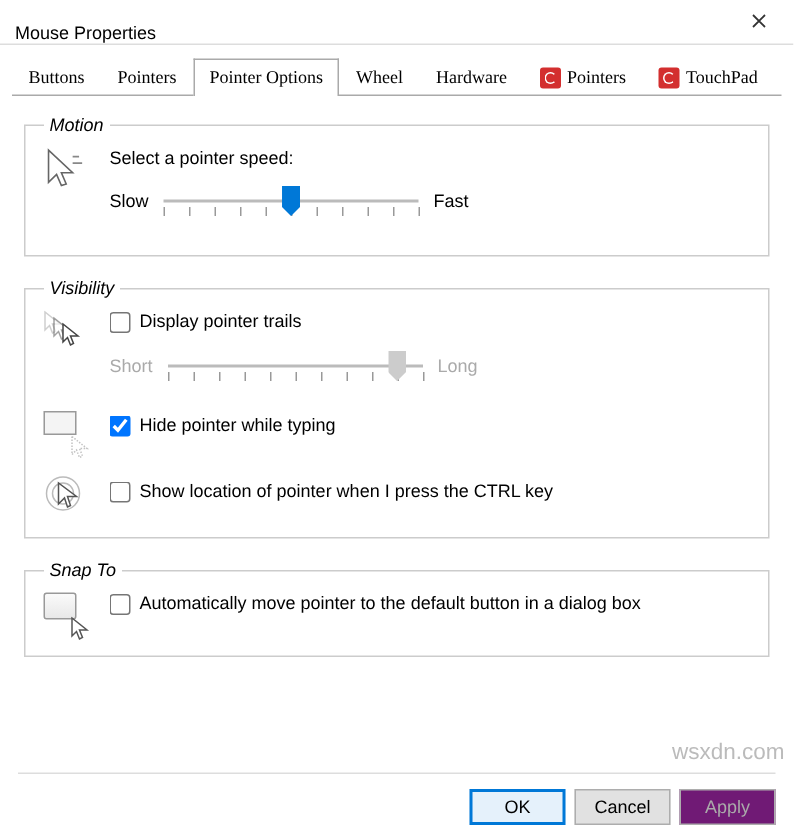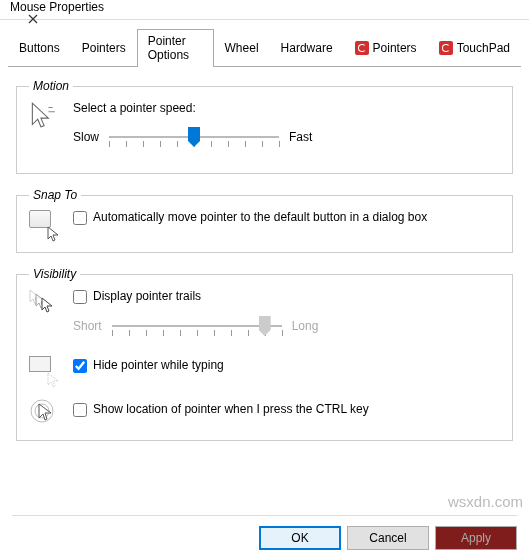--- a/index.html
+++ b/index.html
@@ -7,26 +7,25 @@
   margin: 0;
   font-family: "Segoe UI", Tahoma, sans-serif;
   font-size: 12px;
   background: #fff;
   color: #000;
   width: 529px;
   height: 560px;
   overflow: hidden;
 }
 .titlebar {
-  height: 20px;
+  height: 30px;
   display: flex;
-  align-items: flex-start;
+  align-items: flex-end;
   padding: 0 0 0 10px;
   border-bottom: 1px solid #ddd;
-  flex-direction: column;
 }
 .titlebar .title { flex: 1; }
 .titlebar .close {
   width: 46px;
   height: 30px;
   display: flex;
   align-items: center;
   justify-content: center;
   font-size: 14px;
 }
@@ -39,20 +38,21 @@
 .tab {
   padding: 4px 10px 5px 10px;
   border: 1px solid transparent;
   border-bottom: none;
   position: relative;
   top: 1px;
   display: flex;
   align-items: center;
   gap: 4px;
   cursor: default;
+  font-family: Liberation Serif, serif;
 }
 .tab.active {
   border-color: #aaa;
   background: #fff;
   z-index: 2;
 }
 .tab-icon {
   width: 14px; height: 14px;
   background: #d32f2f;
   border-radius: 2px;
@@ -109,26 +109,26 @@
 }
 .mini-cursor {
   position: absolute; right: -2px; bottom: -4px;
 }
 .button-bar {
   position: absolute; bottom: 10px; right: 12px; left: 12px;
   display: flex; justify-content: flex-end; gap: 6px;
   border-top: 1px solid #ddd; padding-top: 10px;
 }
 .btn {
-  width: 82px; height: 24px; border: 1px solid #adadad;
+  width: 64px; height: 24px; border: 1px solid #adadad;
   background: #e1e1e1; display: flex; align-items: center;
   justify-content: center; font-size: 12px;
 }
 .btn.primary { border: 2px solid #0078d7; background: #e5f1fb; }
-.btn.disabled { color: #aaa; background: #7f1d1d; }
+.btn.disabled { color: #aaa; background: #701a75; }
 .watermark {
   position: absolute; right: 6px; bottom: 50px;
   color: #bbb; font-size: 15px;
 }
 .trails { position: relative; width: 34px; height: 28px; }
 .trails svg { position: absolute; }
 </style>
 </head>
 <body>
 
@@ -192,40 +192,20 @@
               <div class="tick" style="left: 50%;"></div>
               <div class="tick" style="left: 60%;"></div>
               <div class="tick" style="left: 70%;"></div>
               <div class="tick" style="left: 80%;"></div>
               <div class="tick" style="left: 90%;"></div>
               <div class="tick" style="left: 100%;"></div>
               <div class="thumb" style="left: 50%;"></div>
             </div>
           <span class="slider-label">Fast</span>
         </div>
-      </div>
-    </div>
-  </fieldset>
-
-  <fieldset>
-    <legend>Snap To</legend>
-    <div class="row">
-      <div class="icon-col">
-        <div class="snap-icon">
-          <div class="snap-btn"></div>
-          <svg class="mini-cursor" width="14" height="16" viewBox="0 0 14 16">
-              <path d="M1 1 L1 13 L4 10 L6 15 L8 14 L6 9 L11 9 Z" fill="#fff" stroke="#555"></path>
-            </svg>
-        </div>
-      </div>
-      <div class="body-col">
-        <label class="check-row" style="margin-top:0">
-          <input type="checkbox" id="snap-cb" style="">
-          <span>Automatically move pointer to the default button in a dialog box</span>
-        </label>
       </div>
     </div>
   </fieldset>
 
   <fieldset>
     <legend>Visibility</legend>
 
     <div class="row">
       <div class="icon-col">
         <div class="trails">
@@ -296,20 +276,40 @@
       </div>
       <div class="body-col">
         <label class="check-row" style="margin-top:4px">
           <input type="checkbox" id="ctrl-cb" style="">
           <span>Show location of pointer when I press the CTRL key</span>
         </label>
       </div>
     </div>
   </fieldset>
 
+  <fieldset>
+    <legend>Snap To</legend>
+    <div class="row">
+      <div class="icon-col">
+        <div class="snap-icon">
+          <div class="snap-btn"></div>
+          <svg class="mini-cursor" width="14" height="16" viewBox="0 0 14 16">
+              <path d="M1 1 L1 13 L4 10 L6 15 L8 14 L6 9 L11 9 Z" fill="#fff" stroke="#555"></path>
+            </svg>
+        </div>
+      </div>
+      <div class="body-col">
+        <label class="check-row" style="margin-top:0">
+          <input type="checkbox" id="snap-cb" style="">
+          <span>Automatically move pointer to the default button in a dialog box</span>
+        </label>
+      </div>
+    </div>
+  </fieldset>
+
 </div>
 
 <div class="watermark">wsxdn.com</div>
 
 <div class="button-bar">
   <div class="btn primary">OK</div>
   <div class="btn">Cancel</div>
   <div class="btn disabled">Apply</div>
 </div>
 

